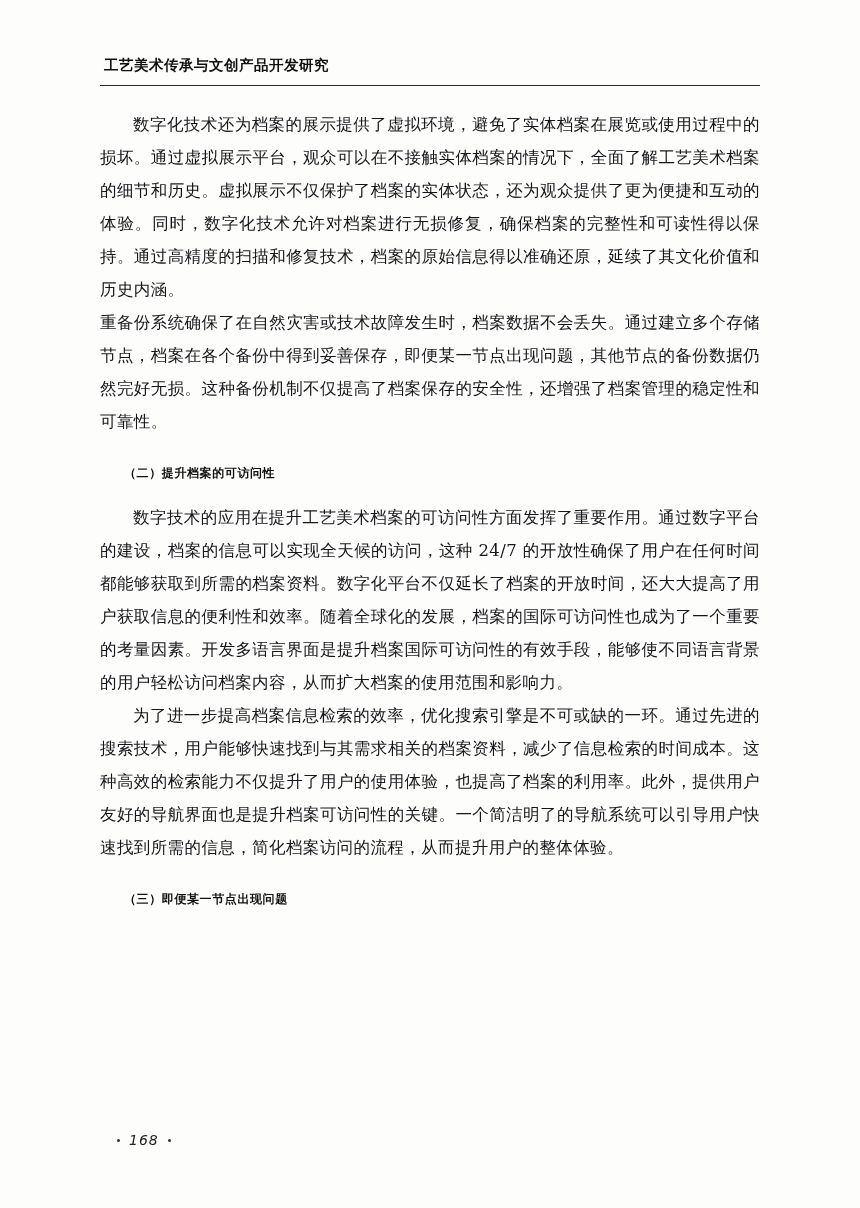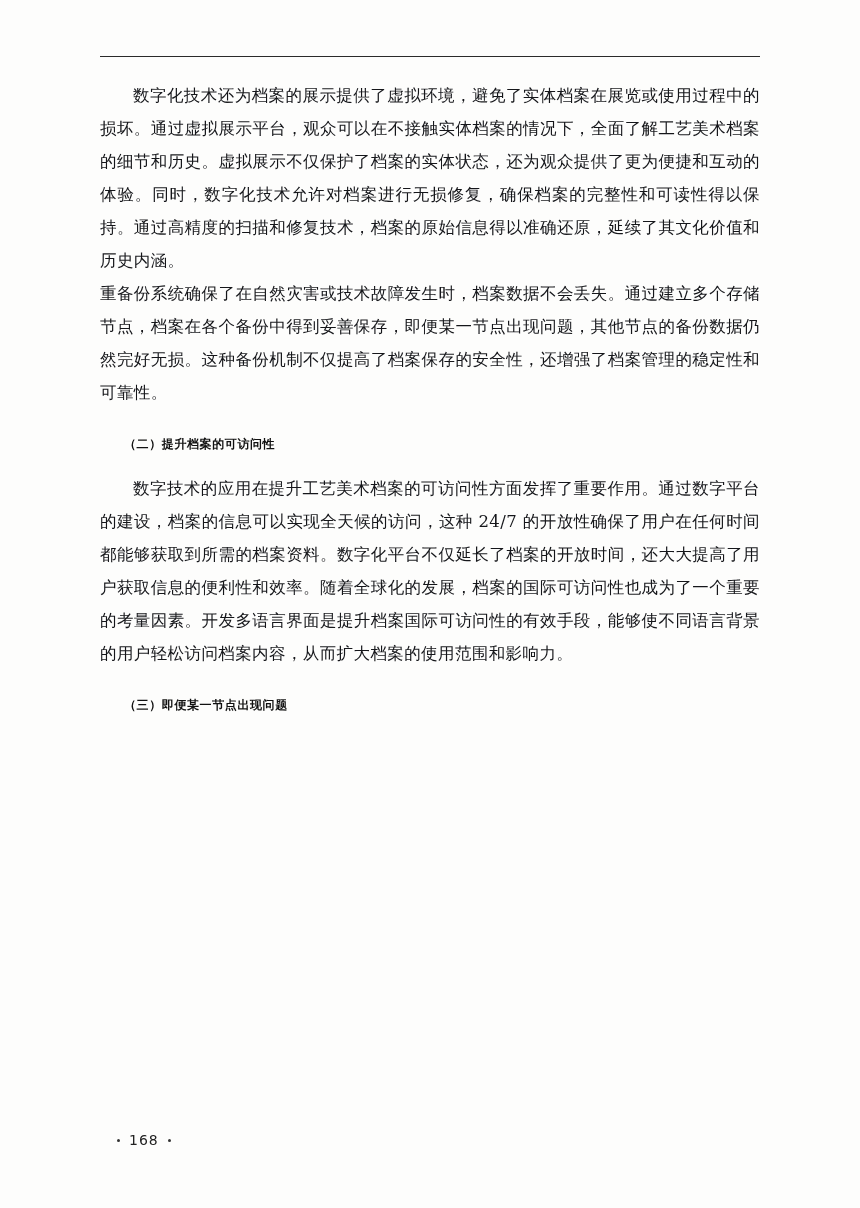--- a/index.html
+++ b/index.html
@@ -84,39 +84,42 @@
   }
   .folio-num {
     font-family: "DejaVu Sans", "Liberation Sans", sans-serif;
     font-size: 14px;
     letter-spacing: 1px;
   }
   .footer-inner {
     margin-left: 8px;
     display: flex;
     align-items: center;
+    font-style: italic;
   }
 </style>
 </head>
 <body>
 
 <div class="page">
 
   <div class="content">
 
+    <div class="running-head">工艺美术传承与文创产品开发研究</div>
     <div class="head-rule"></div>
 
     <p class="body-text indent">数字化技术还为档案的展示提供了虚拟环境，避免了实体档案在展览或使用过程中的损坏。通过虚拟展示平台，观众可以在不接触实体档案的情况下，全面了解工艺美术档案的细节和历史。虚拟展示不仅保护了档案的实体状态，还为观众提供了更为便捷和互动的体验。同时，数字化技术允许对档案进行无损修复，确保档案的完整性和可读性得以保持。通过高精度的扫描和修复技术，档案的原始信息得以准确还原，延续了其文化价值和历史内涵。</p>
 
     <p class="body-text">重备份系统确保了在自然灾害或技术故障发生时，档案数据不会丢失。通过建立多个存储节点，档案在各个备份中得到妥善保存，即便某一节点出现问题，其他节点的备份数据仍然完好无损。这种备份机制不仅提高了档案保存的安全性，还增强了档案管理的稳定性和可靠性。</p>
 
     <h2 class="section-heading">（二）提升档案的可访问性</h2>
 
     <p class="body-text indent">数字技术的应用在提升工艺美术档案的可访问性方面发挥了重要作用。通过数字平台的建设，档案的信息可以实现全天候的访问，这种 24/7 的开放性确保了用户在任何时间都能够获取到所需的档案资料。数字化平台不仅延长了档案的开放时间，还大大提高了用户获取信息的便利性和效率。随着全球化的发展，档案的国际可访问性也成为了一个重要的考量因素。开发多语言界面是提升档案国际可访问性的有效手段，能够使不同语言背景的用户轻松访问档案内容，从而扩大档案的使用范围和影响力。</p>
 
+    <p class="body-text indent">为了进一步提高档案信息检索的效率，优化搜索引擎是不可或缺的一环。通过先进的搜索技术，用户能够快速找到与其需求相关的档案资料，减少了信息检索的时间成本。这种高效的检索能力不仅提升了用户的使用体验，也提高了档案的利用率。此外，提供用户友好的导航界面也是提升档案可访问性的关键。一个简洁明了的导航系统可以引导用户快速找到所需的信息，简化档案访问的流程，从而提升用户的整体体验。</p>
 
     <h2 class="section-heading">（三）即便某一节点出现问题</h2>
 
 
   </div>
 
   <div class="footer">
     <div class="footer-inner">
       <span class="folio-dot"></span>
       <span class="folio-num">168</span>

